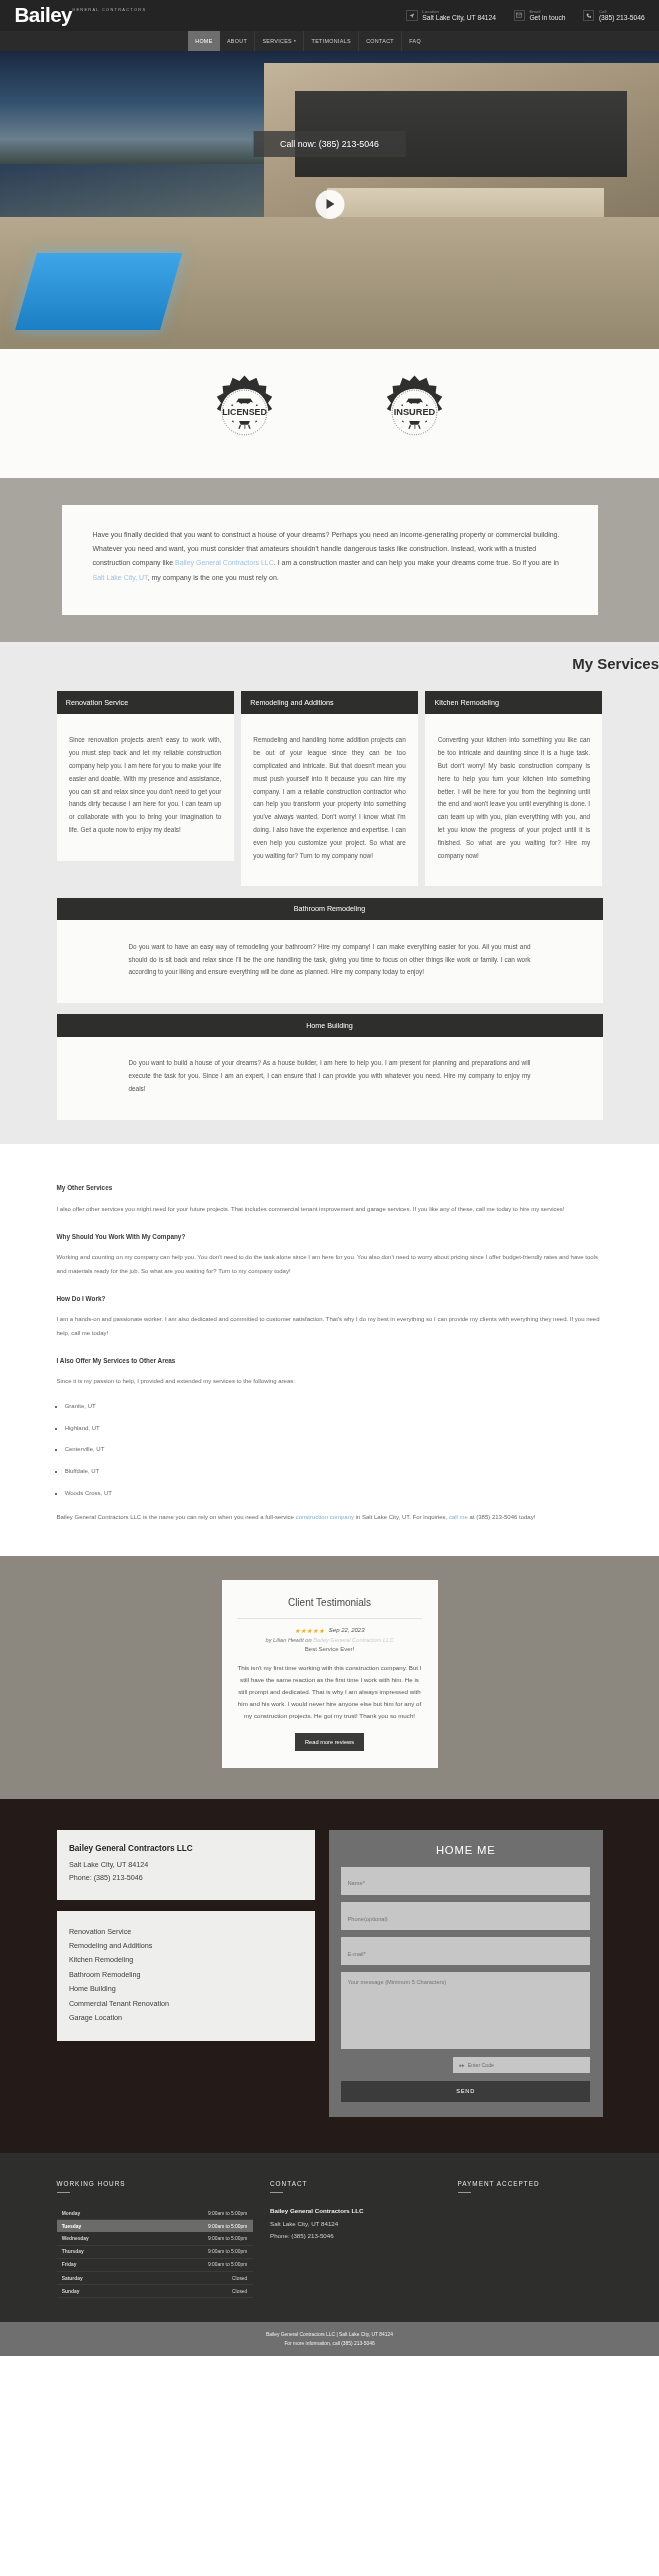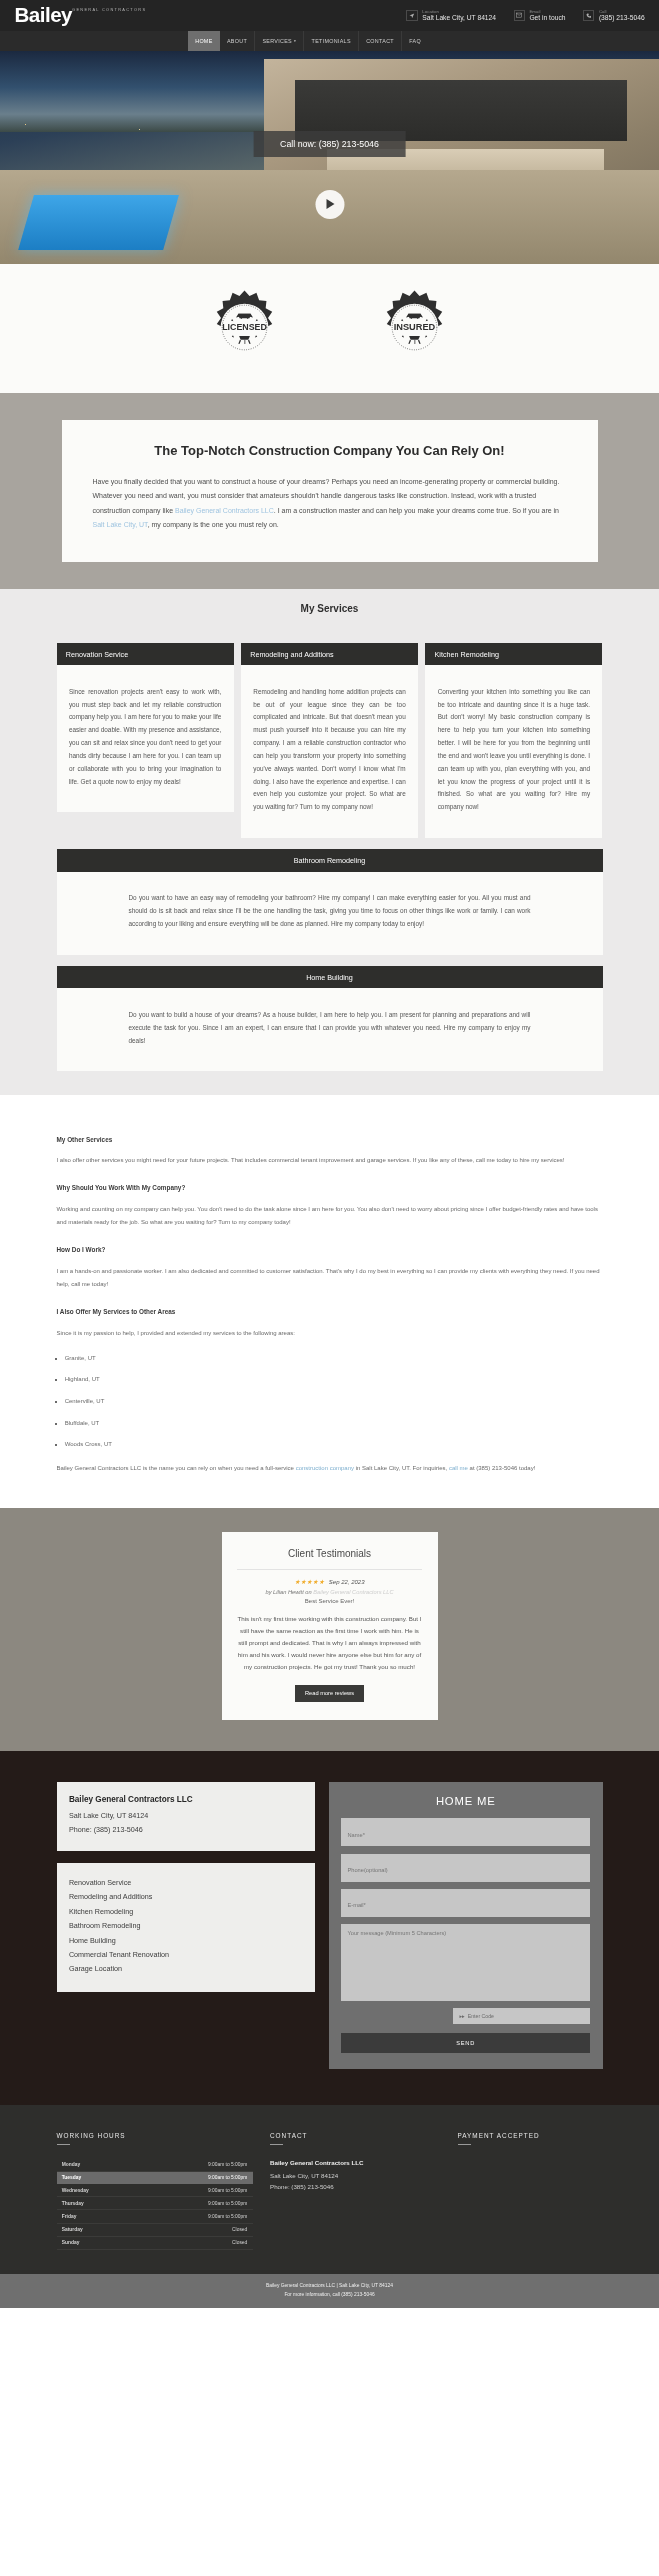--- a/index.html
+++ b/index.html
@@ -73,21 +73,21 @@
     white-space: nowrap;
     gap: 2.1px;
   }
   .nav-item.active { background: #6e6e6e; color: #fff; border-right: none; }
   .nav-item.last { border-right: none; }
   .caret { font-size: 3.6px; }
 
   
   .hero {
     position: relative;
-    height: 213px;
+    height: 298px;
     overflow: hidden;
     background: linear-gradient(170deg, #1d2c3d 0%, #2c4057 28%, #5d6a6a 52%, #8d8271 74%, #6f6456 100%);
   }
   .hero-sky {
     position: absolute; inset: 0 0 62% 0;
     background: linear-gradient(180deg, #1b2940 0%, #32506e 45%, #6a7f8c 78%, #3c4a47 100%);
   }
   .hero-city {
     position: absolute; left: 0; top: 25%; width: 32%; height: 24%;
     background:
@@ -175,24 +175,24 @@
     font-size: 7px;
     line-height: 2.05;
     color: #4d4d4d;
     text-align: left;
   }
   .intro-body a { color: #9fc4e0; }
 
   
   .services { background: #ebeaea; padding: 13.4px 0 24px; }
   .services-title {
-    text-align: center;
-    font-size: 10px;
+    text-align: right;
+    font-size: 15px;
     color: #2f2f2f;
-    margin-bottom: 29px;
+    margin-bottom: 19px;
   }
   .svc-row {
     width: 546px; margin: 0 auto;
     display: flex; gap: 7.2px; align-items: flex-start;
   }
   .svc-col { flex: 1; display: flex; flex-direction: column; }
   .svc-head {
     background: #2e2e2c;
     color: #fff;
     font-size: 7.2px;
@@ -462,21 +462,20 @@
       <text x="100" y="106" text-anchor="middle" font-family="Liberation Sans, sans-serif" font-size="24" font-weight="bold" fill="#2f2f2f">INSURED</text>
       <path fill="#2f2f2f" d="M86 122h28l-4 10H90z"></path>
       <path fill="#2f2f2f" d="M88 132l-4 10 3 1 4-9zM112 132l4 10-3 1-4-9zM100 132v11h2v-11z"></path>
       <path fill="#2f2f2f" d="M70 120l3 6-6-2zM130 120l-3 6 6-2z"></path>
     </svg>
   </div>
 </section>
 
 <section class="intro-wrap">
   <div class="intro-card">
-    <h1 class="intro-title">The Top-Notch Construction Company You Can Rely On!</h1>
     <div class="intro-body">
       <span>Have you finally decided that you want to construct a house of your dreams? Perhaps you need an income-generating property or commercial building. Whatever you need and want, you must consider that amateurs shouldn't handle dangerous tasks like construction. Instead, work with a trusted construction company like </span><a>Bailey General Contractors LLC</a><span>. I am a construction master and can help you make your dreams come true. So if you are in </span><a>Salt Lake City, UT</a><span>, my company is the one you must rely on.</span>
     </div>
   </div>
 </section>
 
 <section class="services">
   <h2 class="services-title">My Services</h2>
 
   <div class="svc-row">

